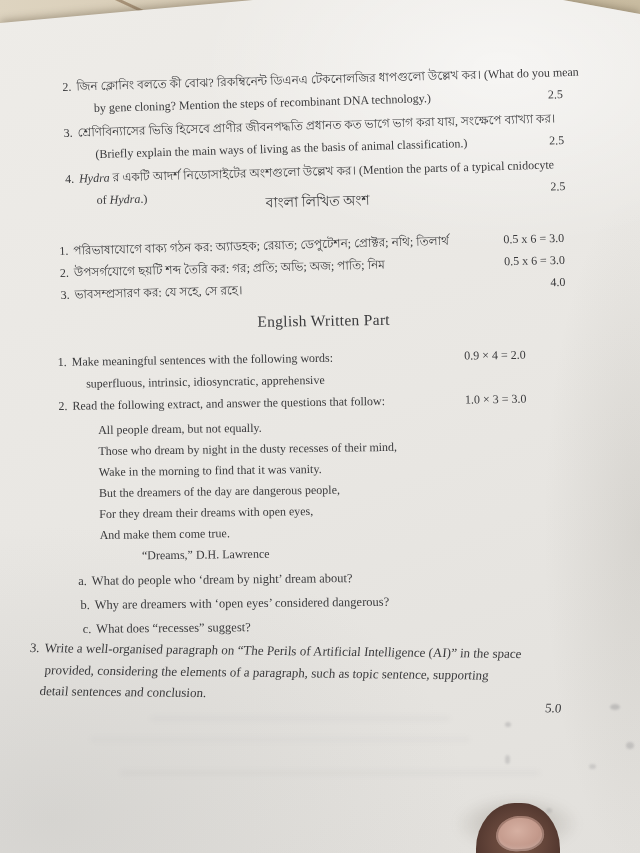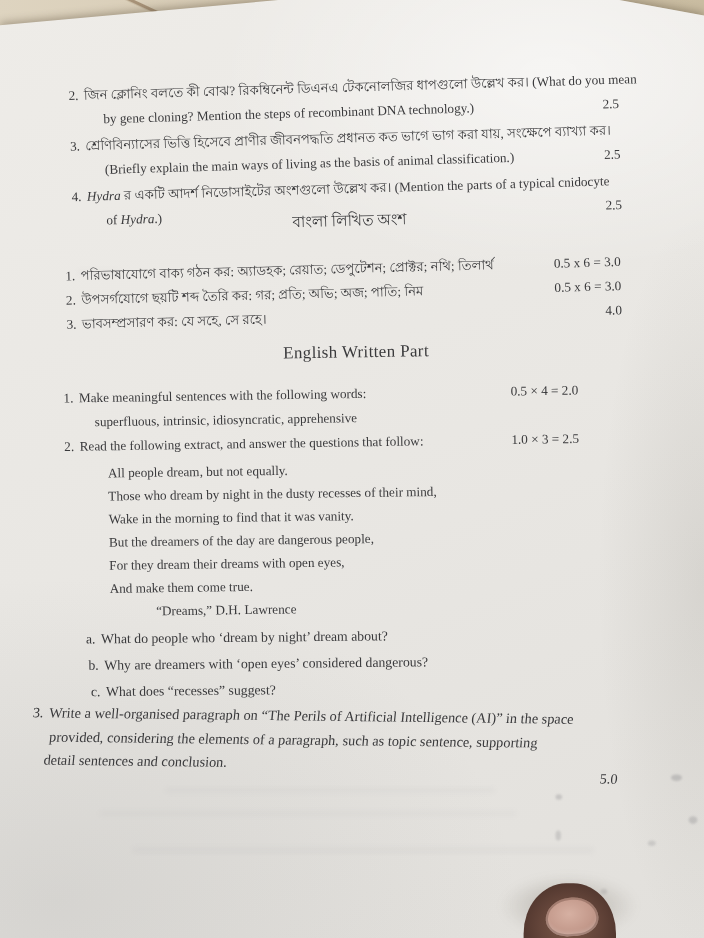--- a/index.html
+++ b/index.html
@@ -124,26 +124,26 @@
       <div class="row">
           <span><span class="num">3.</span><span>ভাবসম্প্রসারণ কর: যে সহে, সে রহে।</span></span>
           <span class="marks">4.0</span>
         </div>
     </div>
 
     <div class="sec sec-english ink">
       <div class="heading">English Written Part</div>
       <div class="row qrow">
           <span><span class="num">1.</span><span>Make meaningful sentences with the following words:</span></span>
-          <span class="marks">0.5 × 4 = 2.0</span>
+          <span class="marks">0.9 × 4 = 2.0</span>
         </div>
       <div class="words">superfluous, intrinsic, idiosyncratic, apprehensive</div>
       <div class="row qrow">
           <span><span class="num">2.</span><span>Read the following extract, and answer the questions that follow:</span></span>
-          <span class="marks">1.0 × 3 = 2.5</span>
+          <span class="marks">1.0 × 3 = 3.0</span>
         </div>
     </div>
 
     <div class="sec sec-poem ink">
       <div>All people dream, but not equally.</div>
       <div>Those who dream by night in the dusty recesses of their mind,</div>
       <div>Wake in the morning to find that it was vanity.</div>
       <div>But the dreamers of the day are dangerous people,</div>
       <div>For they dream their dreams with open eyes,</div>
       <div>And make them come true.</div>

